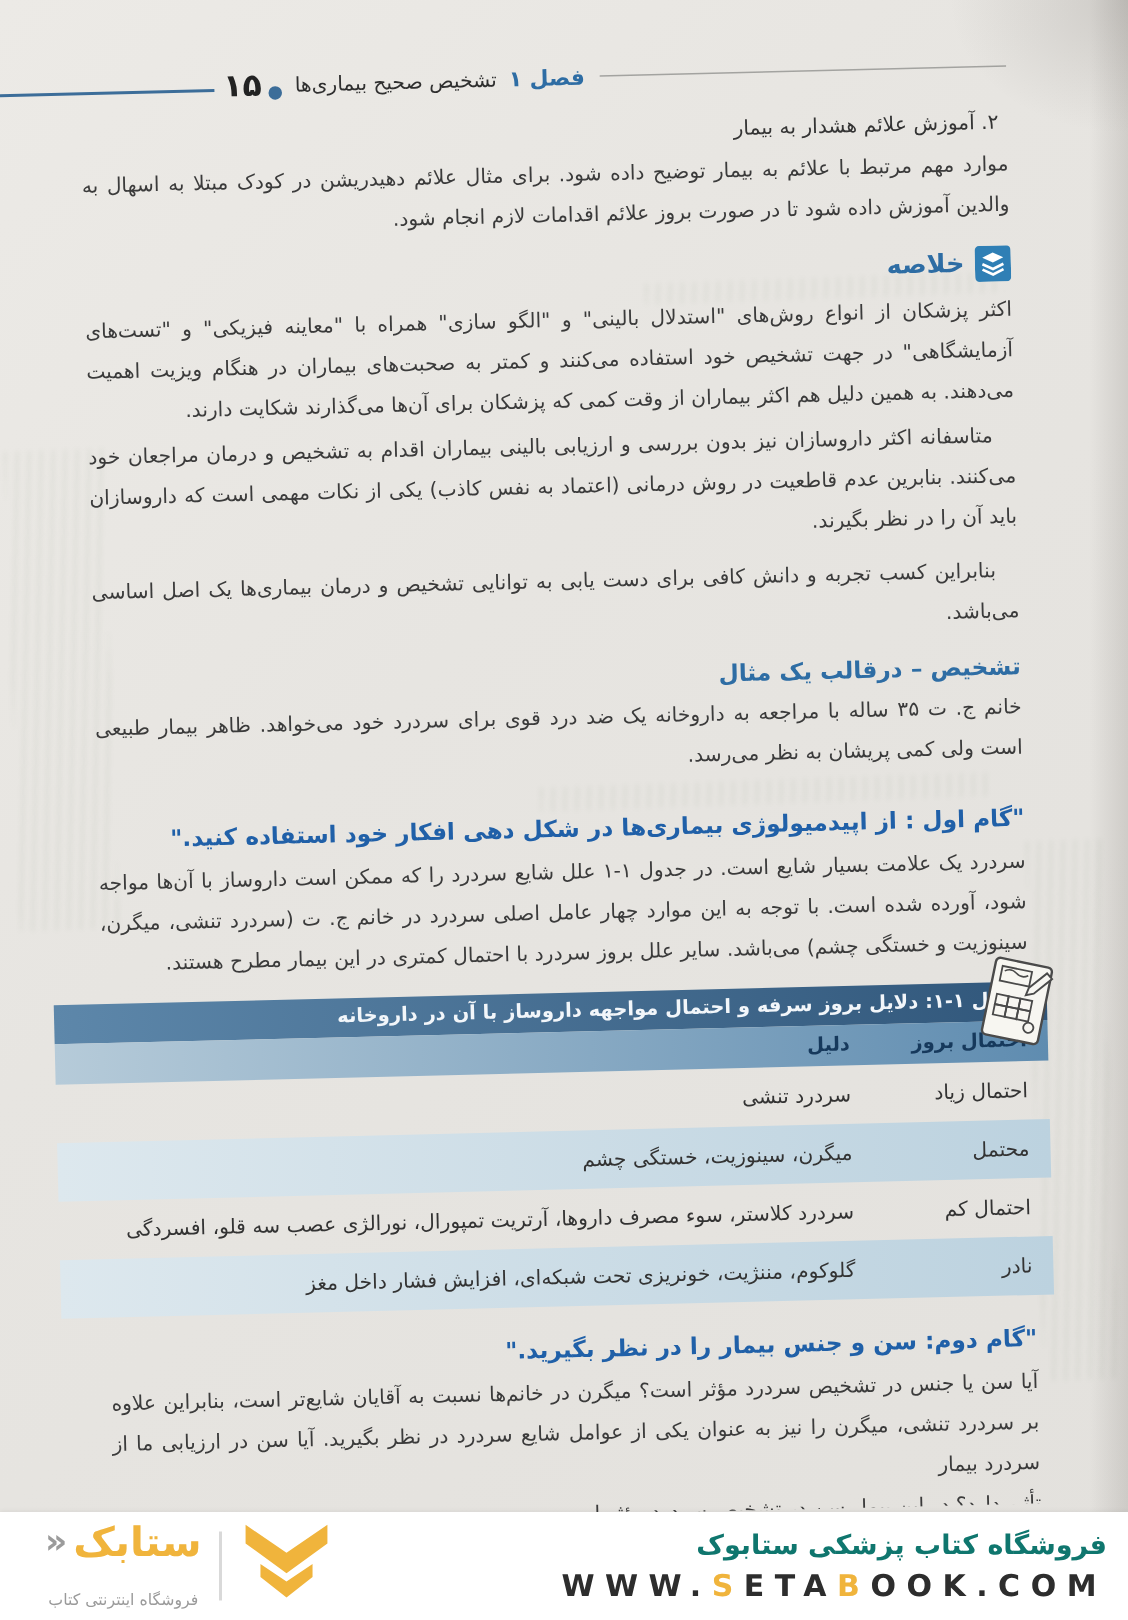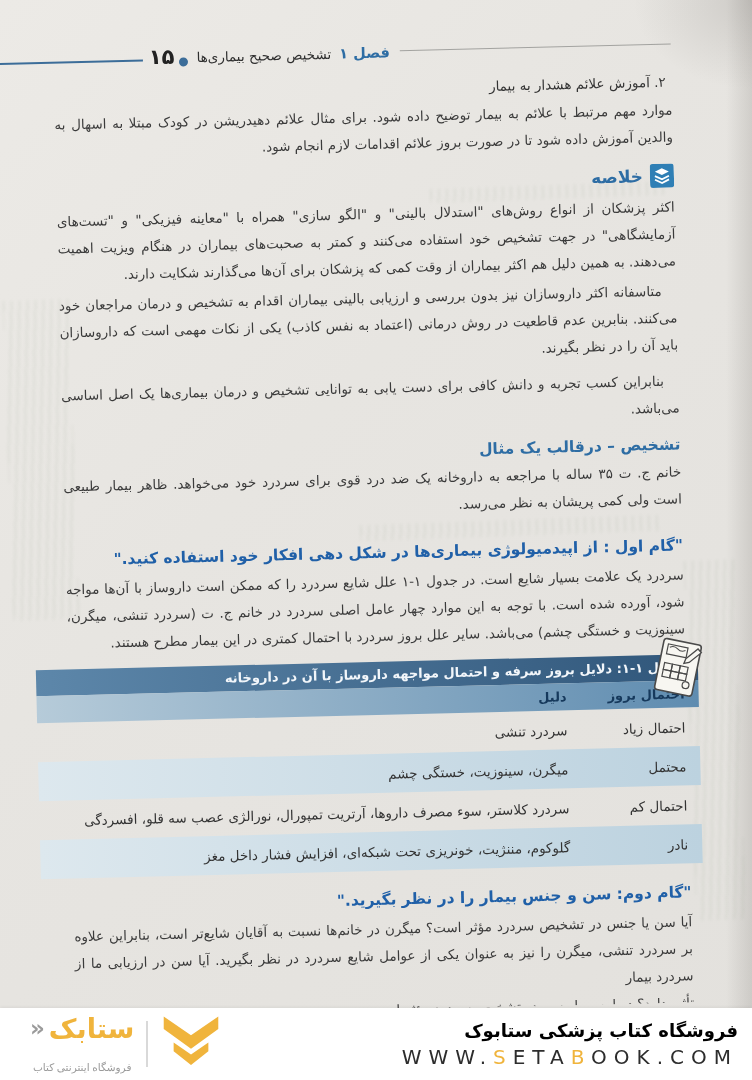--- a/index.html
+++ b/index.html
@@ -61,25 +61,25 @@
   .footer{
     position:absolute;left:0;bottom:0;width:752px;height:72px;background:#ffffff;
     display:flex;align-items:center;justify-content:space-between;direction:ltr;
     box-shadow:0 -1px 3px rgba(0,0,0,.06);
   }
   .logo-group{display:flex;align-items:center;margin-left:30px;}
   .wordmark-col{text-align:center;margin-right:10px;}
   .wordmark-row{direction:rtl;line-height:1;display:flex;align-items:center;justify-content:center;}
   .wordmark{color:#f0b43c;font-weight:bold;font-size:27px;letter-spacing:1px;text-align:center;}
   .guillemet{color:#9b9b9b;font-size:23px;font-weight:bold;margin-right:4px;}
-  .logo-sub{color:#9a9a9a;font-size:10.5px;margin-top:19px;direction:rtl;font-family:Liberation Serif, serif;}
+  .logo-sub{color:#9a9a9a;font-size:10.5px;margin-top:19px;direction:rtl;}
   .logo-divider{width:2px;height:46px;background:#d9d9d9;margin:0 12px 0 2px;}
   .store-col{text-align:right;margin-right:14px;direction:rtl;}
-  .store-name{color:#000000;font-weight:bold;font-size:18px;line-height:1.35;}
-  .website{direction:ltr;font-size:20px;font-weight:normal;color:#2d2d2d;letter-spacing:7px;margin-top:2px;white-space:nowrap;}
+  .store-name{color:#0f766e;font-weight:bold;font-size:18px;line-height:1.35;}
+  .website{direction:ltr;font-size:20px;font-weight:bold;color:#2d2d2d;letter-spacing:7px;margin-top:2px;white-space:nowrap;}
   .website .accent{color:#f0b43c;}
 
   
   .edge-shadow{position:absolute;top:0;right:0;width:26px;height:1010px;
     background:linear-gradient(to right,rgba(0,0,0,0),rgba(90,85,80,.16));pointer-events:none;}
   .corner-shade{position:absolute;top:0;right:0;width:120px;height:90px;
     background:radial-gradient(ellipse at top right,rgba(90,85,80,.18),rgba(0,0,0,0) 70%);pointer-events:none;}
   .smudge{position:absolute;opacity:.18;filter:blur(1.6px);pointer-events:none;
     background:repeating-linear-gradient(93deg,rgba(115,135,108,.55) 0 2px,transparent 2px 8px);}
 </style>

